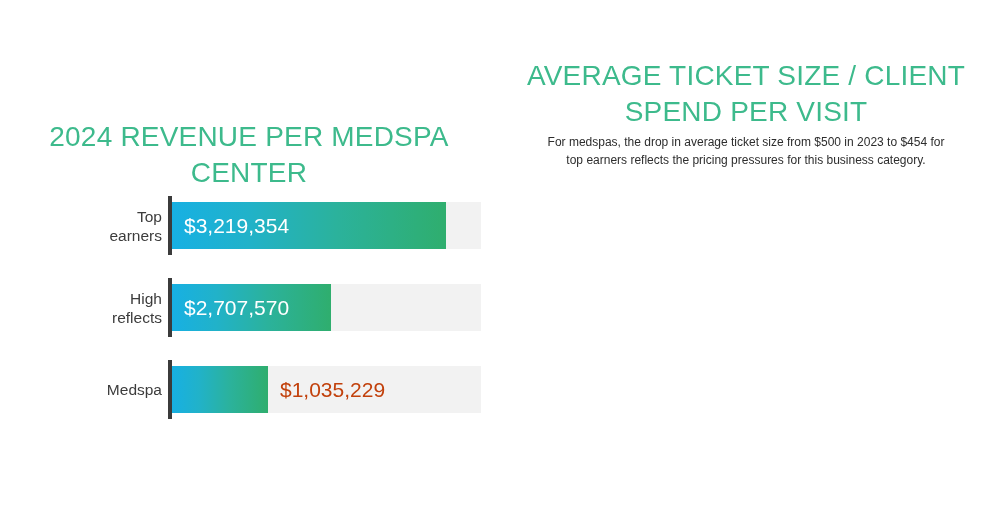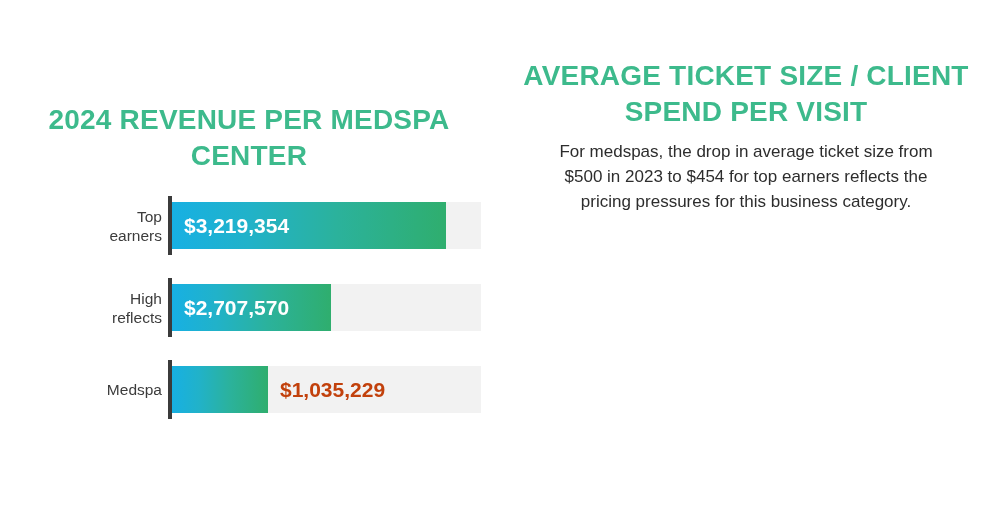--- a/index.html
+++ b/index.html
@@ -27,45 +27,45 @@
     height: 508px;
   }
   .panel-left  { left: 0;   width: 497px; }
   .panel-right { left: 497px; width: 497px; }
 
   
   .chart-title {
     position: absolute;
     color: #3dba8c;
     font-size: 28px;
-    font-weight: 700;
+    font-weight: 400;
     letter-spacing: 0.2px;
     line-height: 1.28;
     text-align: center;
     text-transform: uppercase;
   }
   .title-left {
     left: 25px;
     width: 448px;
-    top: 79px;
+    top: 96px;
   }
   .title-right {
     left: 25px;
     width: 448px;
     top: 35px;
   }
 
   
   .chart-desc {
     position: absolute;
     left: 45px;
     width: 408px;
     top: 122px;
     color: #2d2d2d;
-    font-size: 17px;
+    font-size: 12px;
     line-height: 1.48;
     text-align: center;
   }
 
   
   .bars {
     position: absolute;
     padding-left: 28px;
   }
   .bars-left  { left: 0; top: 196px; width: 497px; }
@@ -113,21 +113,21 @@
     left: 0;
     height: 100%;
     background: linear-gradient(90deg, #17b0e3 0%, #21b2c9 28%, #2bb29c 60%, #2fae6e 100%);
   }
 
   .bar-value {
     position: absolute;
     top: 50%;
     transform: translateY(-50%);
     font-size: 21px;
-    font-weight: bold;
+    font-weight: normal;
     white-space: nowrap;
   }
   .bar-value.inside {
     left: 12px;
     color: #ffffff;
   }
   .bar-value.outside {
     color: #c2410c;
   }
 </style>

